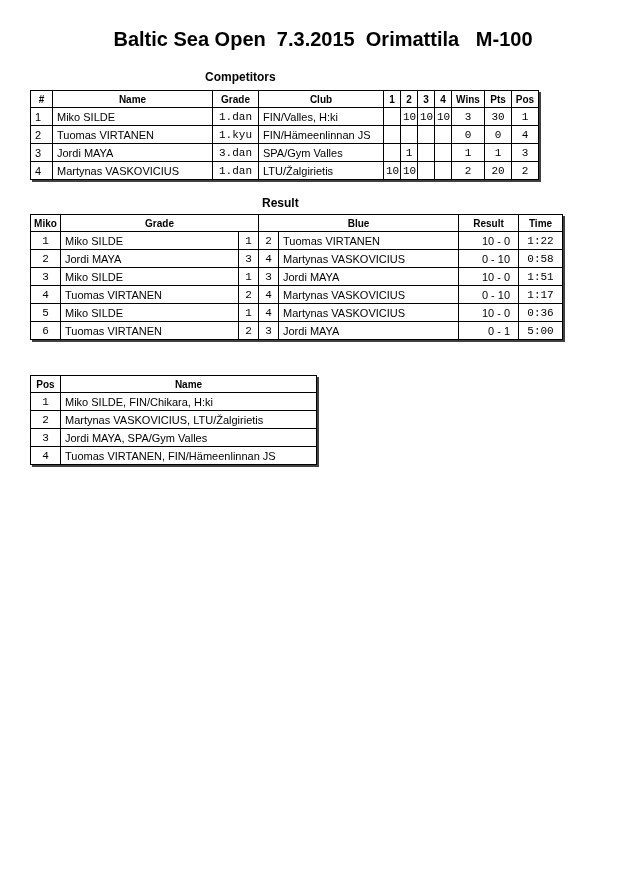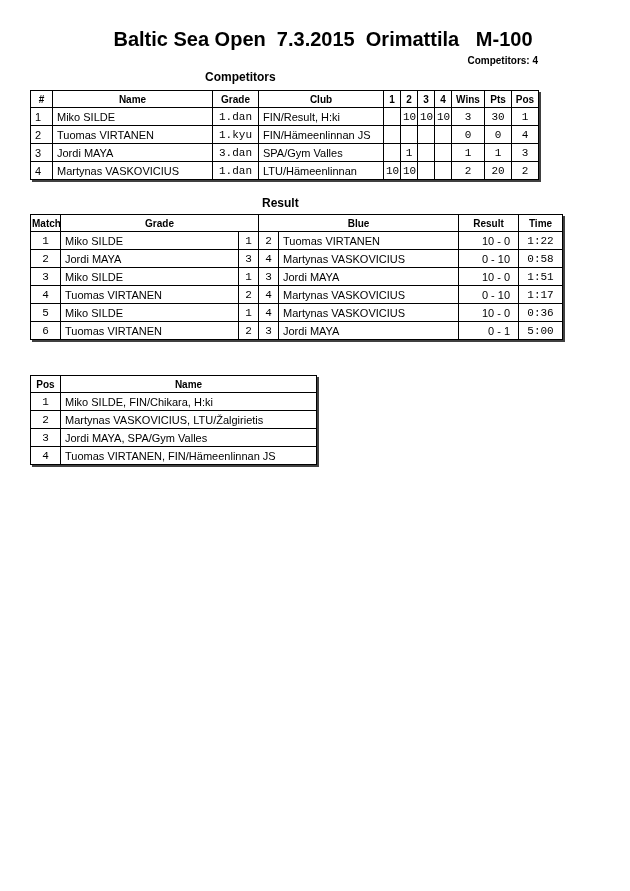--- a/index.html
+++ b/index.html
@@ -39,21 +39,20 @@
   td.l { text-align:left;  padding-left:4px; }
   td.c { text-align:center;font-family:Liberation Mono, monospace; }
   td.r { text-align:right; padding-right:8px; }
 </style>
 </head>
 <body>
 
 <div class="page">
 
   <h1 class="title">Baltic Sea Open  7.3.2015  Orimattila   M-100</h1>
-  <div class="comp-count">Competitors: 4</div>
 
   <div class="section-heading" id="h-competitors">Competitors</div>
   <table class="tbl" id="t-competitors">
     <colgroup>
       <col style="width:22px">
         <col style="width:160px">
         <col style="width:46px">
         <col style="width:125px">
       <col style="width:17px">
         <col style="width:17px">
@@ -77,21 +76,21 @@
         <th>Pts</th>
         <th>Pos</th>
       </tr>
     </thead>
     <tbody>
 
         <tr>
           <td class="l">1</td>
           <td class="l">Miko SILDE</td>
           <td class="c">1.dan</td>
-          <td class="l">FIN/Result, H:ki</td>
+          <td class="l">FIN/Valles, H:ki</td>
           <td class="c"></td>
           <td class="c">10</td>
           <td class="c">10</td>
           <td class="c">10</td>
           <td class="c">3</td>
           <td class="c">30</td>
           <td class="c">1</td>
         </tr>
 
         <tr>
@@ -119,21 +118,21 @@
           <td class="c"></td>
           <td class="c">1</td>
           <td class="c">1</td>
           <td class="c">3</td>
         </tr>
 
         <tr>
           <td class="l">4</td>
           <td class="l">Martynas VASKOVICIUS</td>
           <td class="c">1.dan</td>
-          <td class="l">LTU/Hämeenlinnan</td>
+          <td class="l">LTU/Žalgirietis</td>
           <td class="c">10</td>
           <td class="c">10</td>
           <td class="c"></td>
           <td class="c"></td>
           <td class="c">2</td>
           <td class="c">20</td>
           <td class="c">2</td>
         </tr>
       </tbody>
   </table>
@@ -144,21 +143,21 @@
       <col style="width:30px">
         <col style="width:178px">
         <col style="width:20px">
         <col style="width:20px">
       <col style="width:180px">
         <col style="width:60px">
         <col style="width:44px">
     </colgroup>
     <thead>
       <tr>
-        <th>Match</th>
+        <th>Miko</th>
         <th colspan="2">Grade</th>
         <th colspan="2">Blue</th>
         <th>Result</th>
         <th>Time</th>
       </tr>
     </thead>
     <tbody>
 
         <tr>
           <td class="c">1</td>

